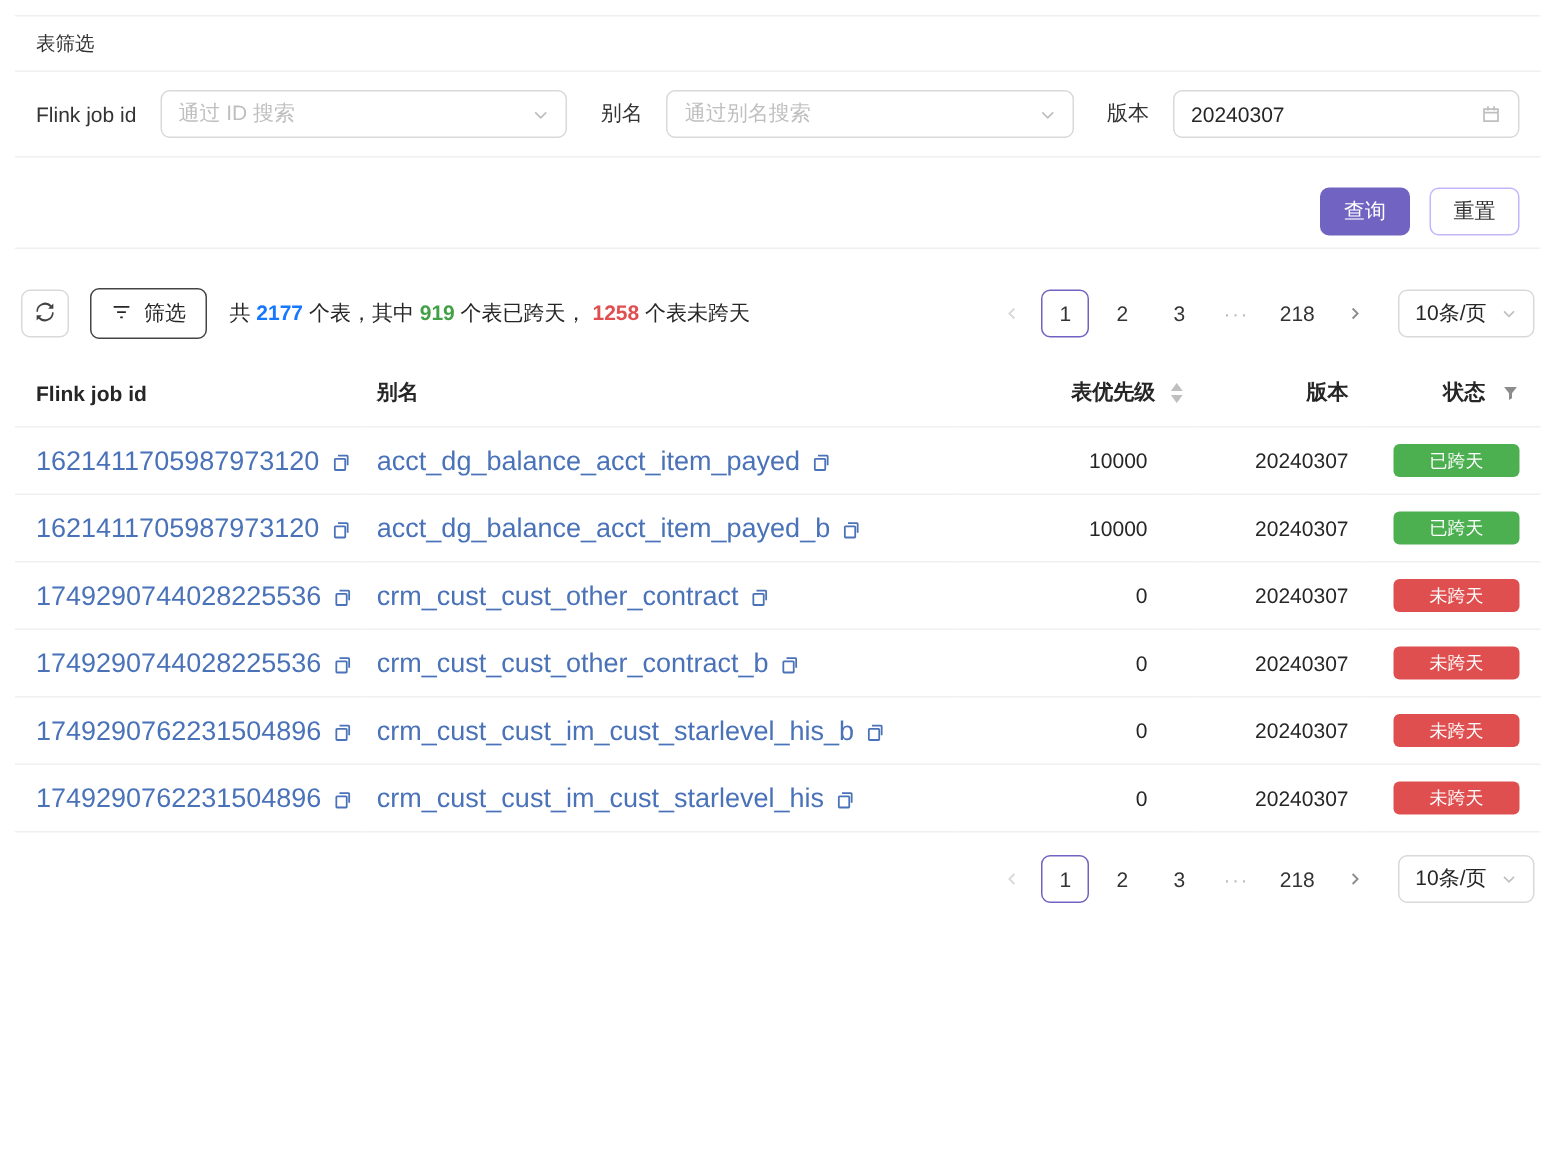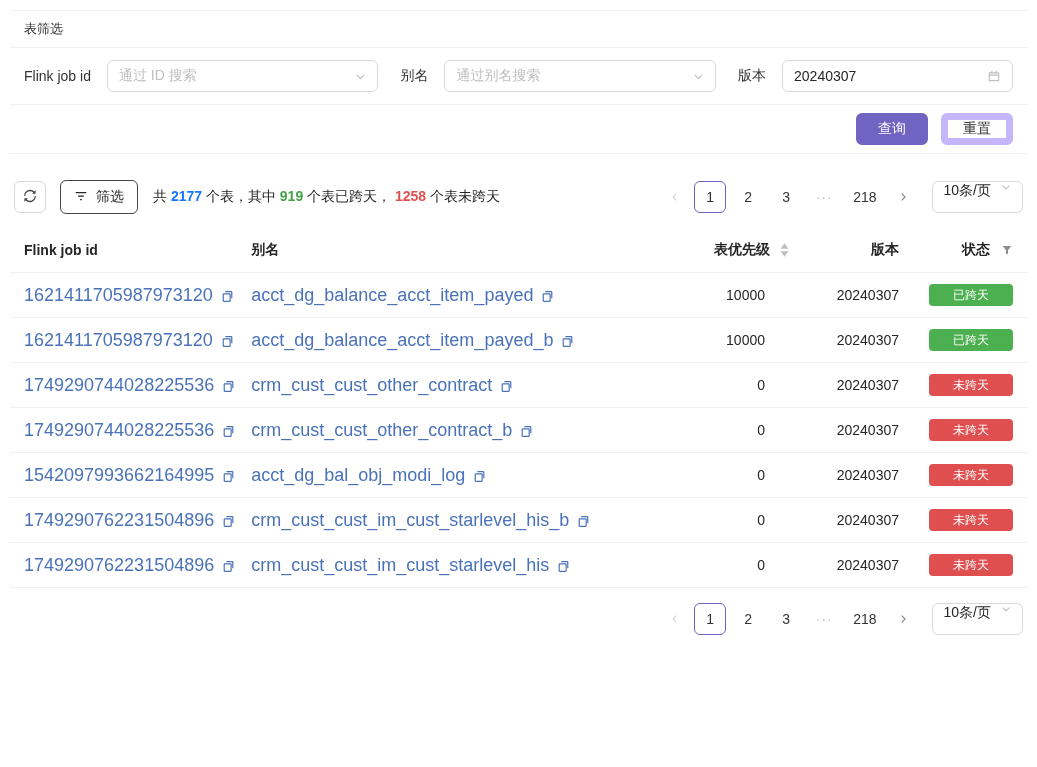--- a/index.html
+++ b/index.html
@@ -20,23 +20,24 @@
     width:274px; height:32px; border:1px solid #d9d9d9; border-radius:6px;
     display:flex; align-items:center; padding:0 11px; margin-right:22px;
     background:#fff; cursor:pointer;
   }
   .select.date { width:233px; margin-right:0; }
   .select .ph { flex:1; color:#bfbfbf; font-size:14px; overflow:hidden; white-space:nowrap; }
   .select .val { flex:1; color:#262626; }
   .icon-muted { color:#bfbfbf; display:inline-flex; }
   .f-actions { display:flex; justify-content:flex-end; gap:13px; padding:8px 14px; border-bottom:1px solid #f0f0f0; }
   .btn {
-    height:32px; padding:0 15px; border-radius:6px; border:7px solid #c4b5fd;
+    height:32px; padding:0 15px; border-radius:6px; border:1px solid #c4b5fd;
     background:#fff; font-size:14px; color:#333; cursor:pointer;
     font-family:inherit;
+    margin-top:12px;
   }
   .btn.primary { background:var(--primary); border-color:var(--primary); color:#fff; }
 
   
   .toolbar { display:flex; align-items:center; margin:26px 4px 0 4px; }
   .icon-btn {
     width:32px; height:32px; border:1px solid #d9d9d9; border-radius:6px; background:#fff;
     display:flex; align-items:center; justify-content:center; color:#434343; cursor:pointer;
     margin-right:14px; flex:none;
   }
@@ -57,21 +58,21 @@
   .pg-arrow.prev { color:#d9d9d9; }
   .pg-arrow.next { color:#8c8c8c; }
   .pg-item {
     min-width:32px; height:32px; line-height:30px; padding:0 6px; text-align:center;
     border:1px solid transparent; border-radius:6px; color:#333; cursor:pointer; font-size:14px;
   }
   .pg-item.active { border-color:var(--primary); background:#fff; }
   .pg-item.ellipsis { color:#bfbfbf; cursor:default; letter-spacing:1px; }
   .size-select {
     height:32px; border:1px solid #d9d9d9; border-radius:6px; background:#fff;
-    display:flex; gap:10px; padding:0 11px; margin-left:10px;
+    display:flex; align-items:center; gap:10px; padding:0 11px; margin-left:10px;
     font-size:14px; color:#262626; cursor:pointer;
   }
 
   
   table { width:100%; border-collapse:collapse; margin-top:12px; }
   th {
     font-weight:700; text-align:left; padding:15px 8px 13px; border-bottom:1px solid #f0f0f0;
     font-size:14px; color:#262626; white-space:nowrap;
   }
   td { padding:0 8px; height:45px; border-bottom:1px solid #f0f0f0; font-size:14px; white-space:nowrap; }
@@ -300,39 +301,20 @@
                 <path fill="currentColor" d="M8 2h11a2 2 0 0 1 2 2v11h-2.2V4.2H8zM5 6h11a2 2 0 0 1 2 2v12a2 2 0 0 1-2 2H5a2 2 0 0 1-2-2V8a2 2 0 0 1 2-2zm.2 2.2v11.6h10.6V8.2z"></path>
               </svg>
             </span>
     </td>
     <td class="num pr">0</td>
     <td class="num">20240307</td>
     <td class="num"><span class="badge danger">未跨天</span></td>
   </tr>
 
 
-  <tr>
-    <td>
-      <a class="link">1542097993662164995</a><span class="copy">
-              <svg width="13" height="13" viewBox="0 0 24 24">
-                <path fill="currentColor" d="M8 2h11a2 2 0 0 1 2 2v11h-2.2V4.2H8zM5 6h11a2 2 0 0 1 2 2v12a2 2 0 0 1-2 2H5a2 2 0 0 1-2-2V8a2 2 0 0 1 2-2zm.2 2.2v11.6h10.6V8.2z"></path>
-              </svg>
-            </span>
-    </td>
-    <td>
-      <a class="link">acct_dg_bal_obj_modi_log</a><span class="copy">
-              <svg width="13" height="13" viewBox="0 0 24 24">
-                <path fill="currentColor" d="M8 2h11a2 2 0 0 1 2 2v11h-2.2V4.2H8zM5 6h11a2 2 0 0 1 2 2v12a2 2 0 0 1-2 2H5a2 2 0 0 1-2-2V8a2 2 0 0 1 2-2zm.2 2.2v11.6h10.6V8.2z"></path>
-              </svg>
-            </span>
-    </td>
-    <td class="num pr">0</td>
-    <td class="num">20240307</td>
-    <td class="num"><span class="badge danger">未跨天</span></td>
-  </tr>
 
 
   <tr>
     <td>
       <a class="link">1749290762231504896</a><span class="copy">
               <svg width="13" height="13" viewBox="0 0 24 24">
                 <path fill="currentColor" d="M8 2h11a2 2 0 0 1 2 2v11h-2.2V4.2H8zM5 6h11a2 2 0 0 1 2 2v12a2 2 0 0 1-2 2H5a2 2 0 0 1-2-2V8a2 2 0 0 1 2-2zm.2 2.2v11.6h10.6V8.2z"></path>
               </svg>
             </span>
     </td>

